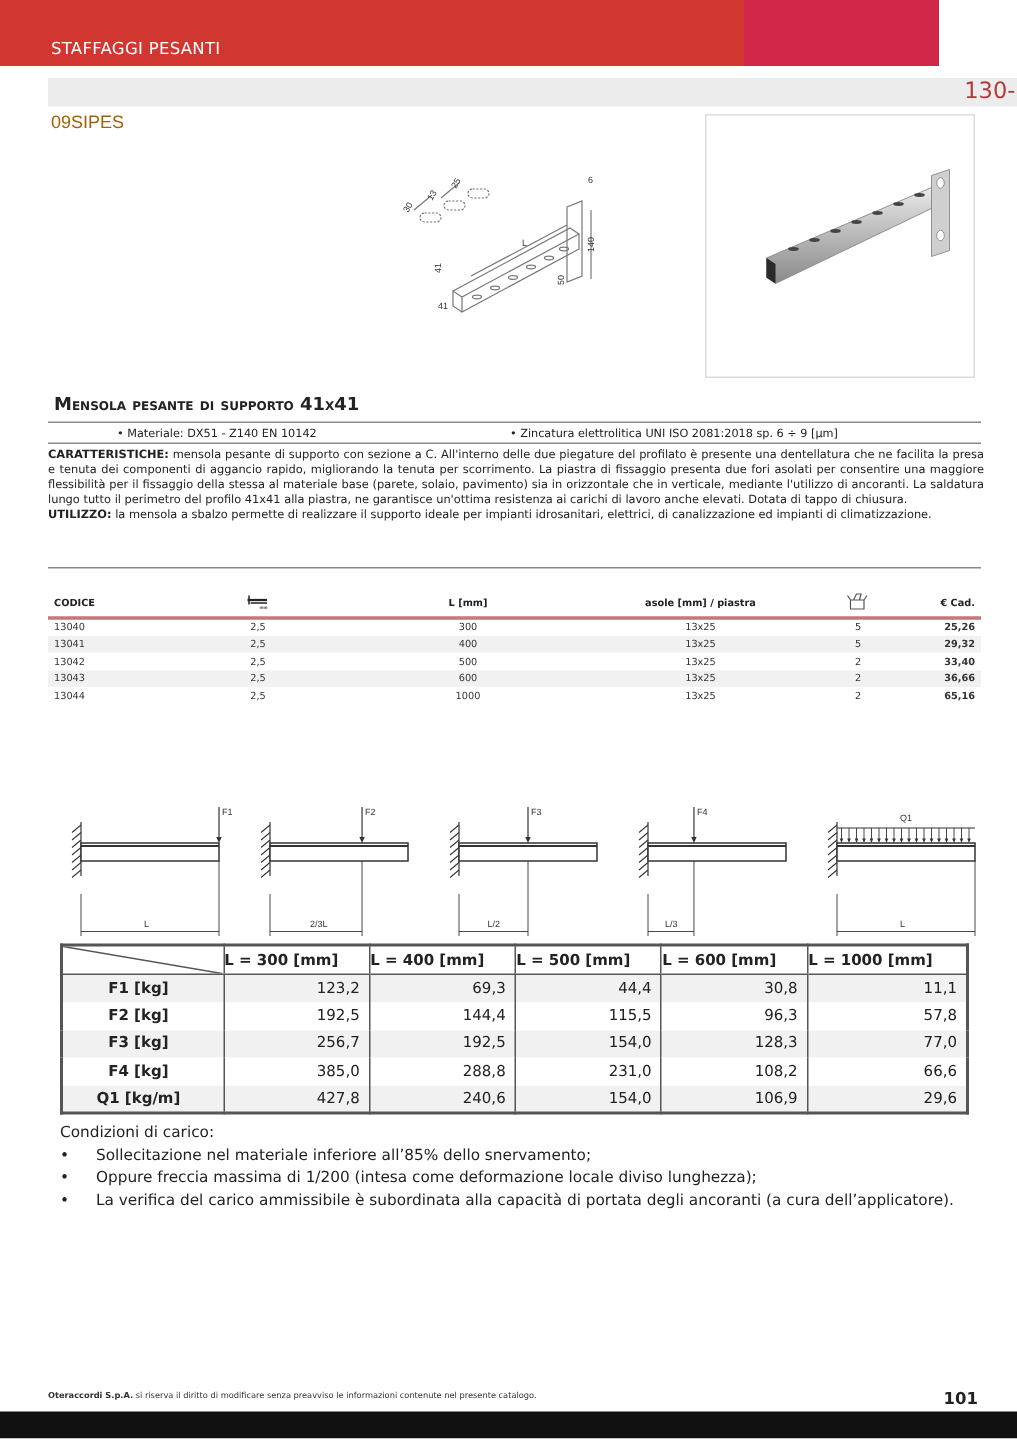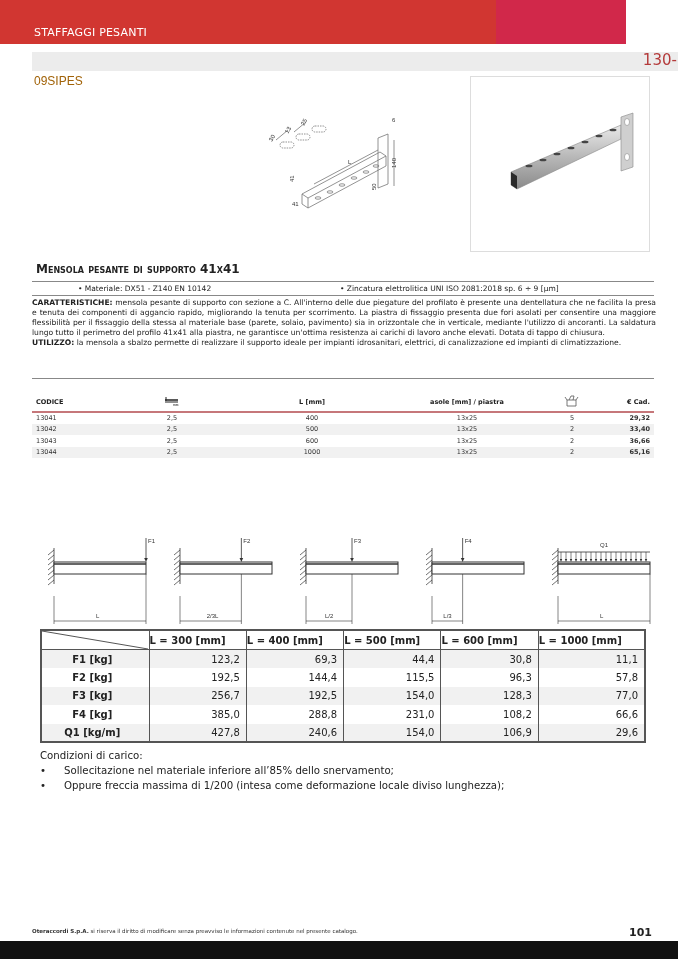--- a/index.html
+++ b/index.html
@@ -153,20 +153,28 @@
       <th class="c-pack">
         <svg width="16" height="12" viewBox="0 0 16 12">
           <path d="M3 5 L3 11 L12 11 L12 5 Z M3 5 L1 2 M12 5 L14 2 M5 5 L7 1 L10 1 L9 5" fill="none" stroke="#555" stroke-width="0.8"></path>
         </svg>
       </th>
       <th class="c-price">€ Cad.</th>
     </tr>
   </thead>
   <tbody id="products-body">
       <tr>
+        <td class="c-code">13040</td>
+        <td class="c-thk">2,5</td>
+        <td class="c-len">300</td>
+        <td class="c-slot">13x25</td>
+        <td class="c-pack">5</td>
+        <td class="c-price">25,26</td>
+      </tr>
+      <tr>
         <td class="c-code">13041</td>
         <td class="c-thk">2,5</td>
         <td class="c-len">400</td>
         <td class="c-slot">13x25</td>
         <td class="c-pack">5</td>
         <td class="c-price">29,32</td>
       </tr>
       <tr>
         <td class="c-code">13042</td>
         <td class="c-thk">2,5</td>
@@ -414,20 +422,21 @@
         <td>29,6</td>
       </tr>
     </tbody>
 </table>
 
 <div class="conditions">
   <div>Condizioni di carico:</div>
   <ul id="conditions-list">
       <li>Sollecitazione nel materiale inferiore all’85% dello snervamento;</li>
       <li>Oppure freccia massima di 1/200 (intesa come deformazione locale diviso lunghezza);</li>
+      <li>La verifica del carico ammissibile è subordinata alla capacità di portata degli ancoranti (a cura dell’applicatore).</li>
     </ul>
 </div>
 
 <div class="footer-note">
   <b>Oteraccordi S.p.A.</b><span> si riserva il diritto di modificare senza preavviso le informazioni contenute nel presente catalogo.</span>
 </div>
 <div class="page-num">101</div>
 <div class="bottombar"></div>
 
 </body></html>

